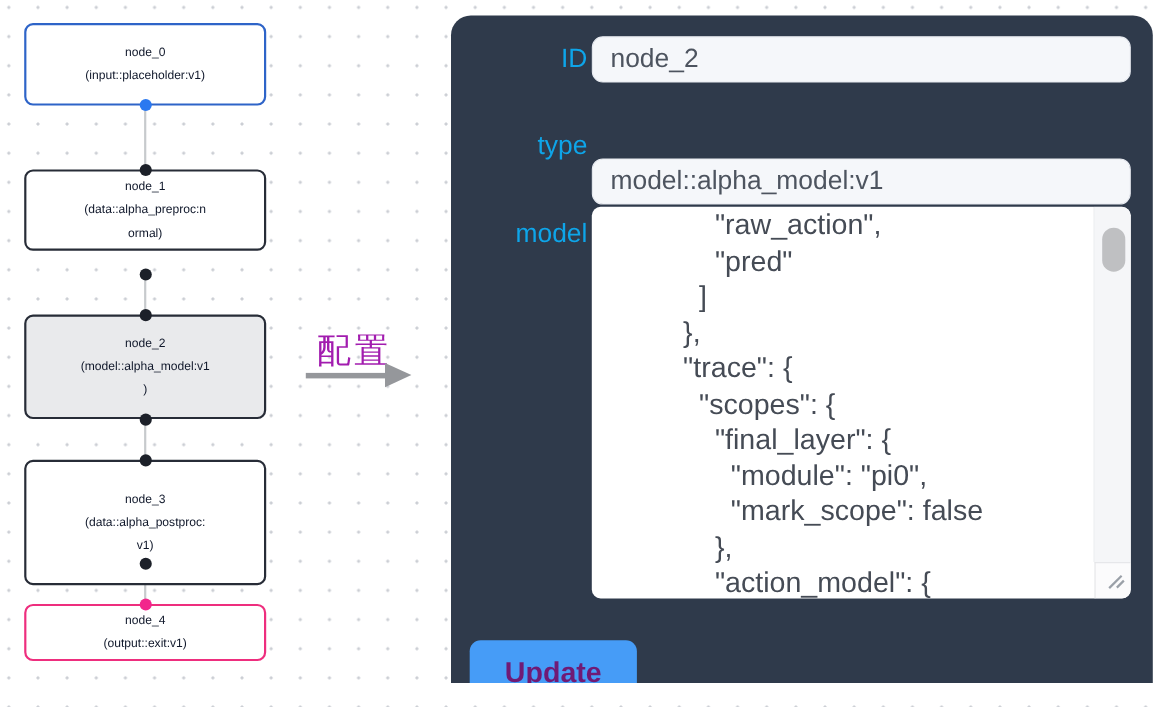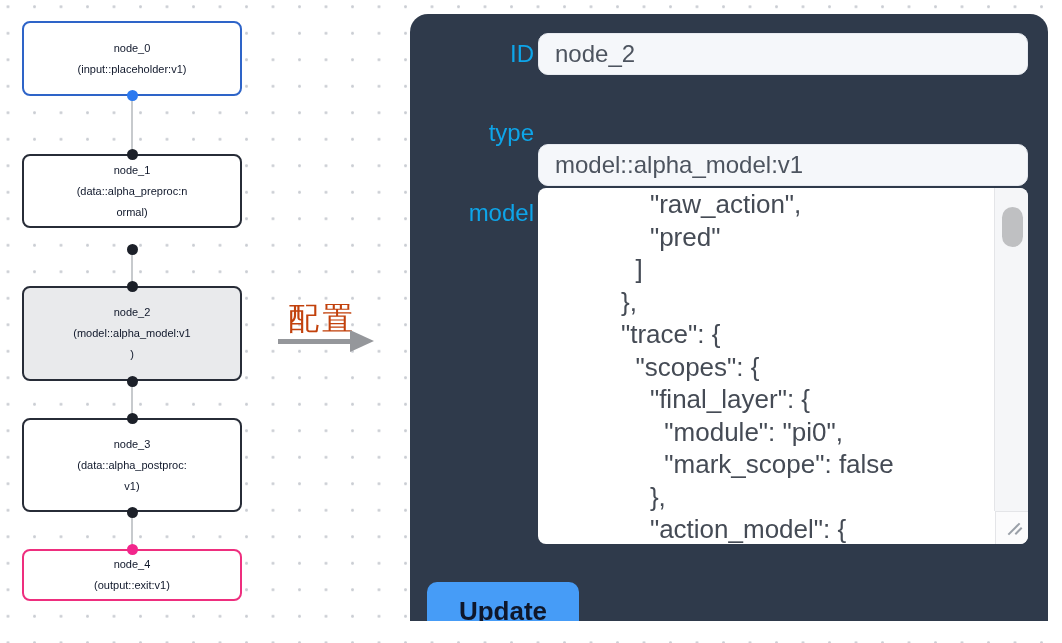--- a/index.html
+++ b/index.html
@@ -18,37 +18,37 @@
     background:#ffffff;border:2px solid #272c37;border-radius:8px;
     display:flex;align-items:center;justify-content:center;text-align:center;
   }
   .node-label{
     font-size:11px;line-height:21px;color:#0f172a;font-weight:500;
     white-space:pre-line;word-break:break-all;padding:0 8px;
   }
   #node_0{top:21px;height:75px;border-color:#2e64c8;}
   #node_1{top:154px;height:74px;}
   #node_2{top:286px;height:95px;border-width:2.5px;background:#e9eaec;}
-  #node_3{top:418px;height:94px;}
+  #node_3{top:418px;height:114px;}
   #node_4{top:549px;height:52px;border-color:#ee2e7e;}
   .edge{position:absolute;left:131px;width:1.5px;background:#c7cacd;}
   #edge0{top:96px;height:58px;}
   #edge1{top:249px;height:37px;}
   #edge2{top:381px;height:37px;}
   #edge3{top:512px;height:37px;}
   .port{position:absolute;left:126.5px;width:11px;height:11px;border-radius:50%;background:#1c2029;}
   #p0b{top:90px;background:#2b79f0;}
   #p1t{top:148.5px;} #p1b{top:243.5px;}
   #p2t{top:280.5px;} #p2b{top:375.5px;}
   #p3t{top:412.5px;} #p3b{top:506.5px;}
   #p4t{top:543.5px;background:#f2268c;}
   
   .transition-label{
     position:absolute;left:288px;top:298px;width:100px;
-    font-size:31px;letter-spacing:3px;color:#c2410c;font-weight:500;
+    font-size:31px;letter-spacing:3px;color:#a21caf;font-weight:500;
   }
   .arrow-shaft{position:absolute;left:278px;top:339px;width:74px;height:5px;background:#95979b;}
   .arrow-head{
     position:absolute;left:350px;top:330px;width:0;height:0;
     border-top:11.5px solid transparent;border-bottom:11.5px solid transparent;
     border-left:24px solid #95979b;
   }
   
   .panel{
     position:absolute;left:410px;top:14px;width:638px;height:607px;
@@ -92,21 +92,21 @@
     background:#fbfbfc;border-left:1px solid #e4e5e8;border-top:1px solid #e4e5e8;
   }
   .grip{position:absolute;right:3px;bottom:7px;width:20px;height:18px;}
   .grip span{position:absolute;height:2px;background:#9aa0a8;transform:rotate(-45deg);}
   .grip-line-1{width:16px;left:1px;top:9px;}
   .grip-line-2{width:9px;left:9px;top:11px;}
   .update-button{
     position:absolute;left:17px;top:568px;width:152px;height:58px;
     background:#469cf7;border:none;border-radius:10px;cursor:pointer;
     font-family:"Liberation Sans","DejaVu Sans",sans-serif;
-    font-size:26px;font-weight:bold;color:#0f172a;line-height:42px;
+    font-size:26px;font-weight:bold;color:#701a75;line-height:42px;
     padding:0;display:block;text-align:center;
   }
 </style>
 </head>
 <body>
 
 <div>
 
   <div class="edge" id="edge0"></div>
   <div class="edge" id="edge1"></div>

